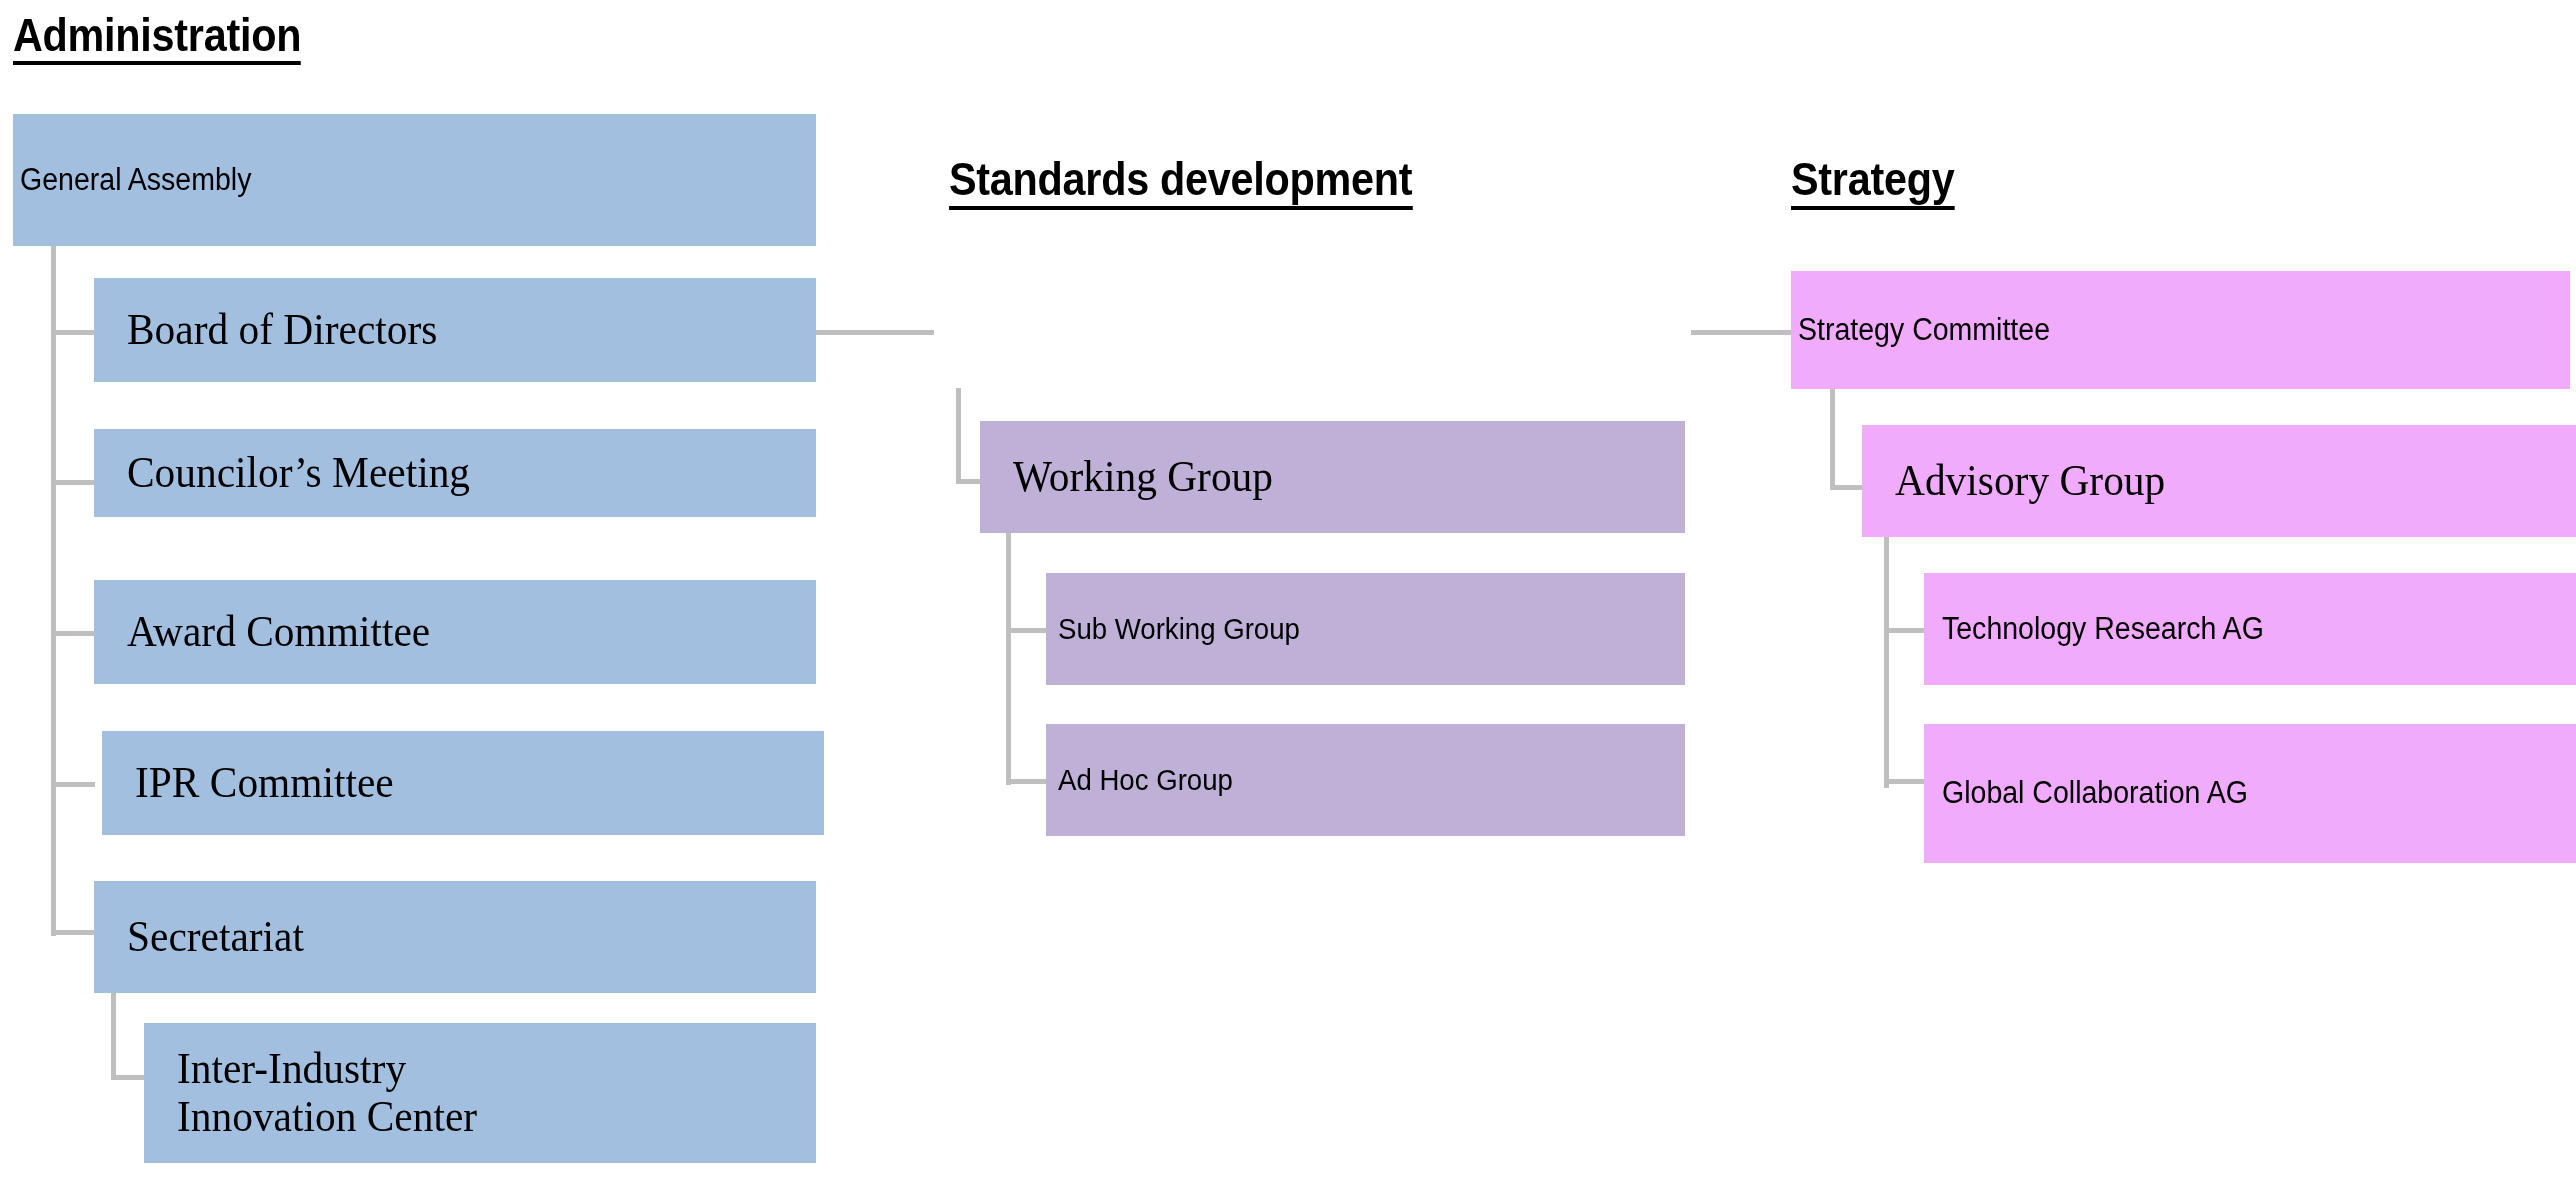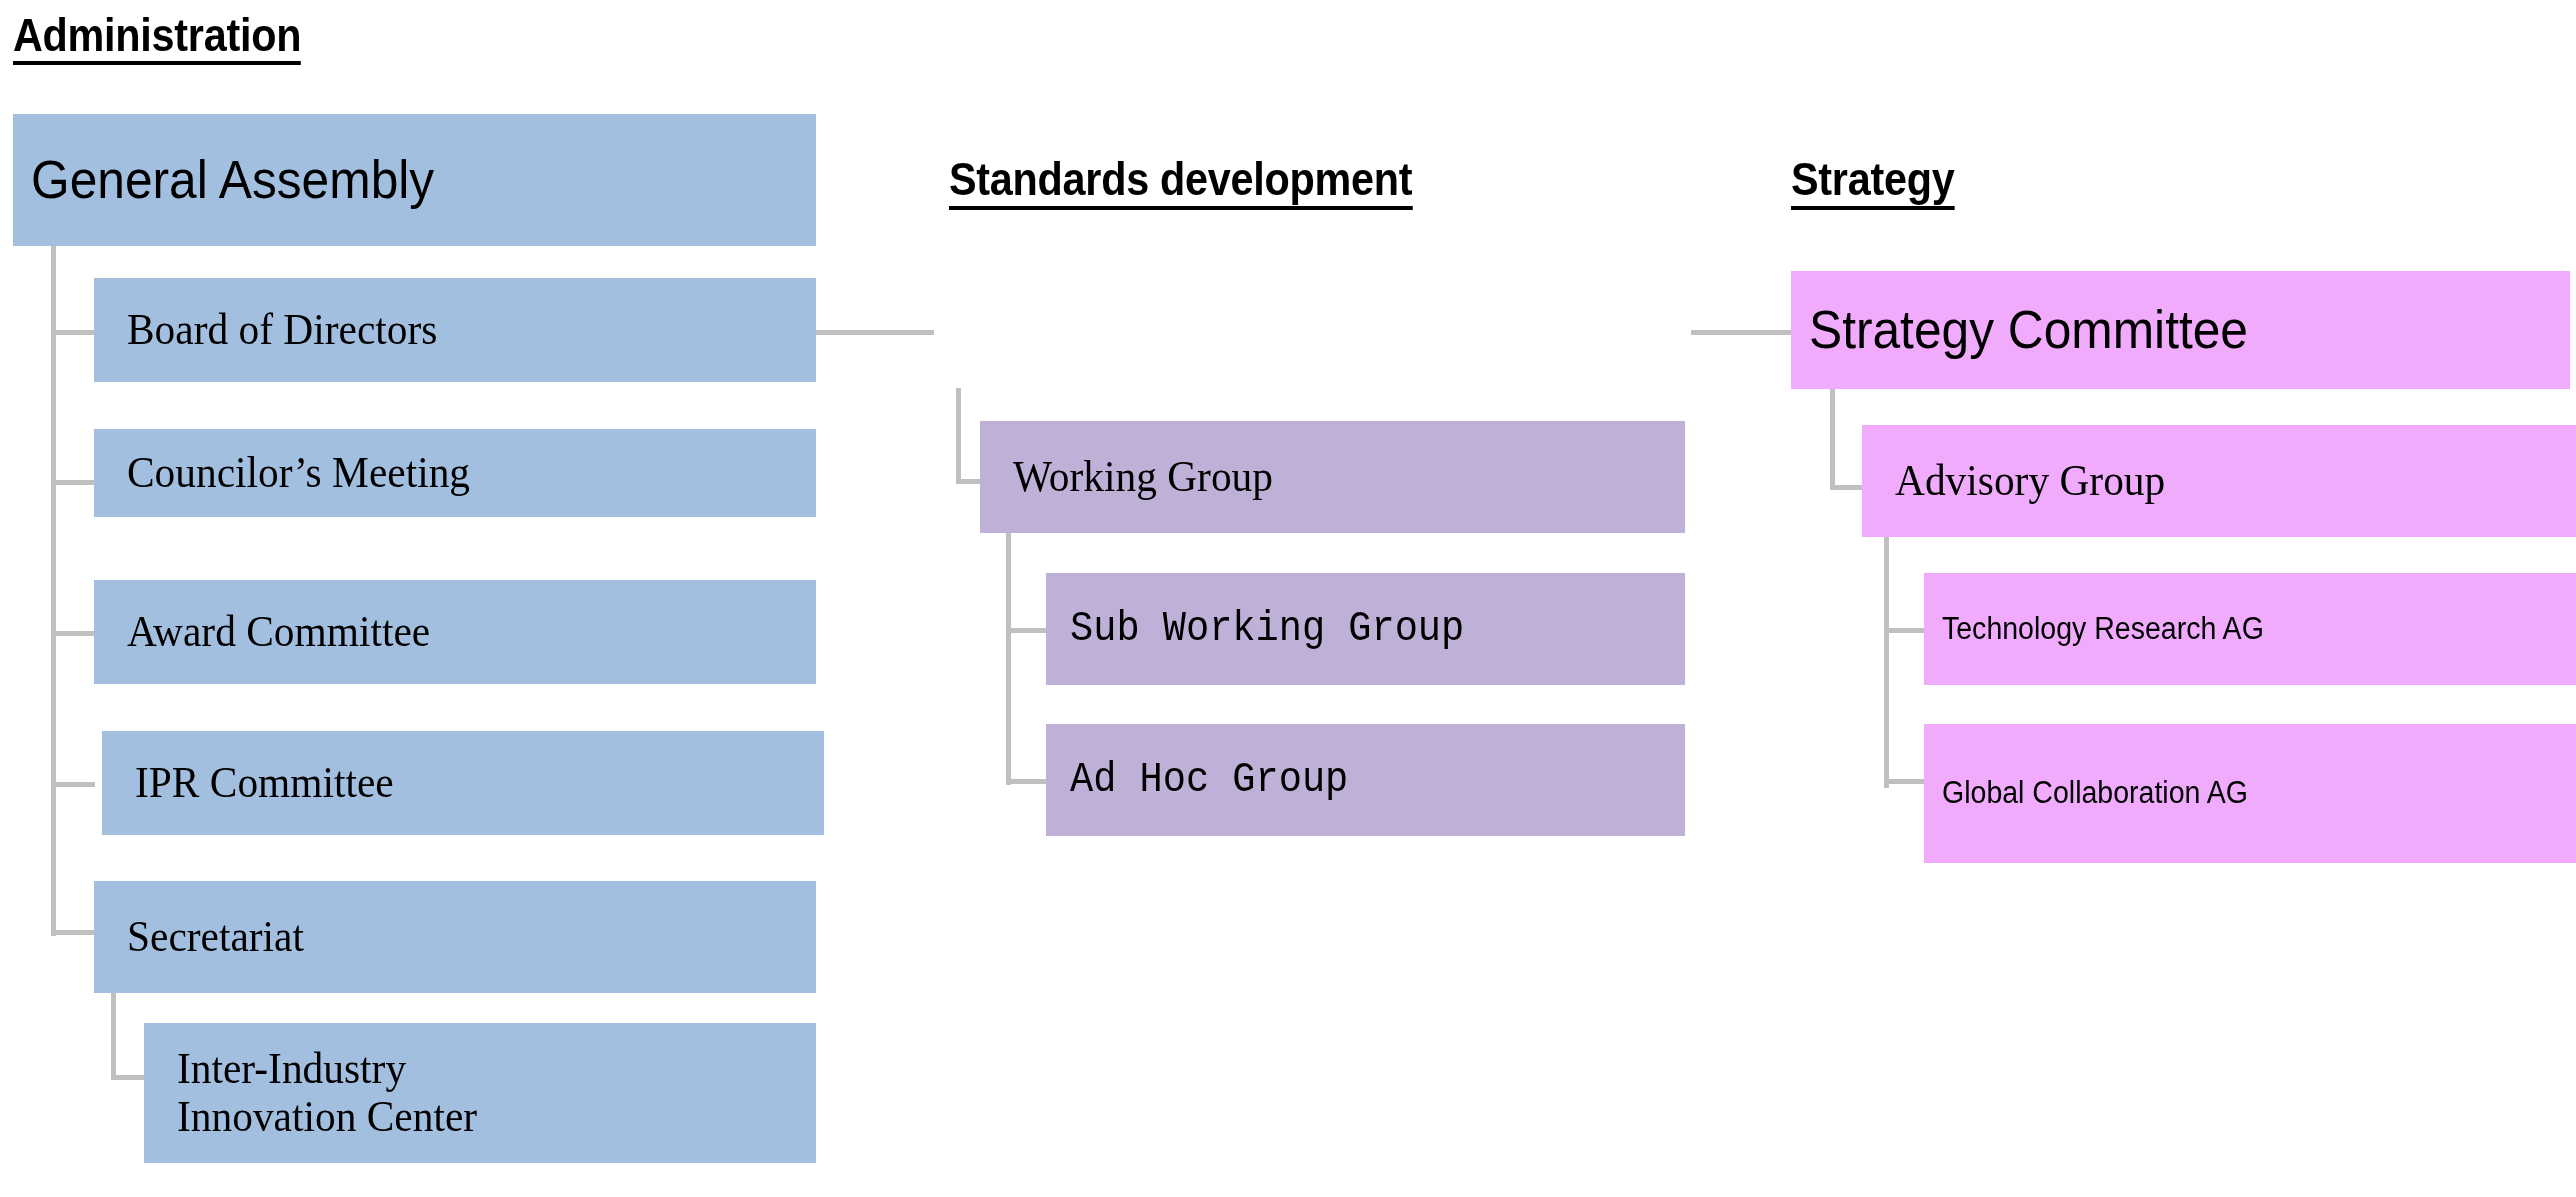--- a/index.html
+++ b/index.html
@@ -47,23 +47,23 @@
   .node .label {
     display: block;
     transform: scaleX(0.92);
     transform-origin: left center;
     line-height: 1.06;
   }
   .blue   { background: #a3bfe0; }
   .purple { background: #bfb0d8; }
   .green  { background: #f0abfc; }
 
-  .lvl1 { font-size: 54px; padding-left: 18px; }
+  .lvl1 { font-size: 31px; padding-left: 7px; }
   .lvl2 { font-size: 45px; padding-left: 33px; font-family: Liberation Serif, serif; }
-  .lvl3 { font-size: 42px; padding-left: 24px; font-family: Liberation Mono, monospace; }
+  .lvl3 { font-size: 30px; padding-left: 12px; }
   .lvl4 { font-size: 31px; padding-left: 18px; }
 
   
   .conn {
     position: absolute;
     background: #bfbfbf;
   }
 </style>
 </head>
 <body>

